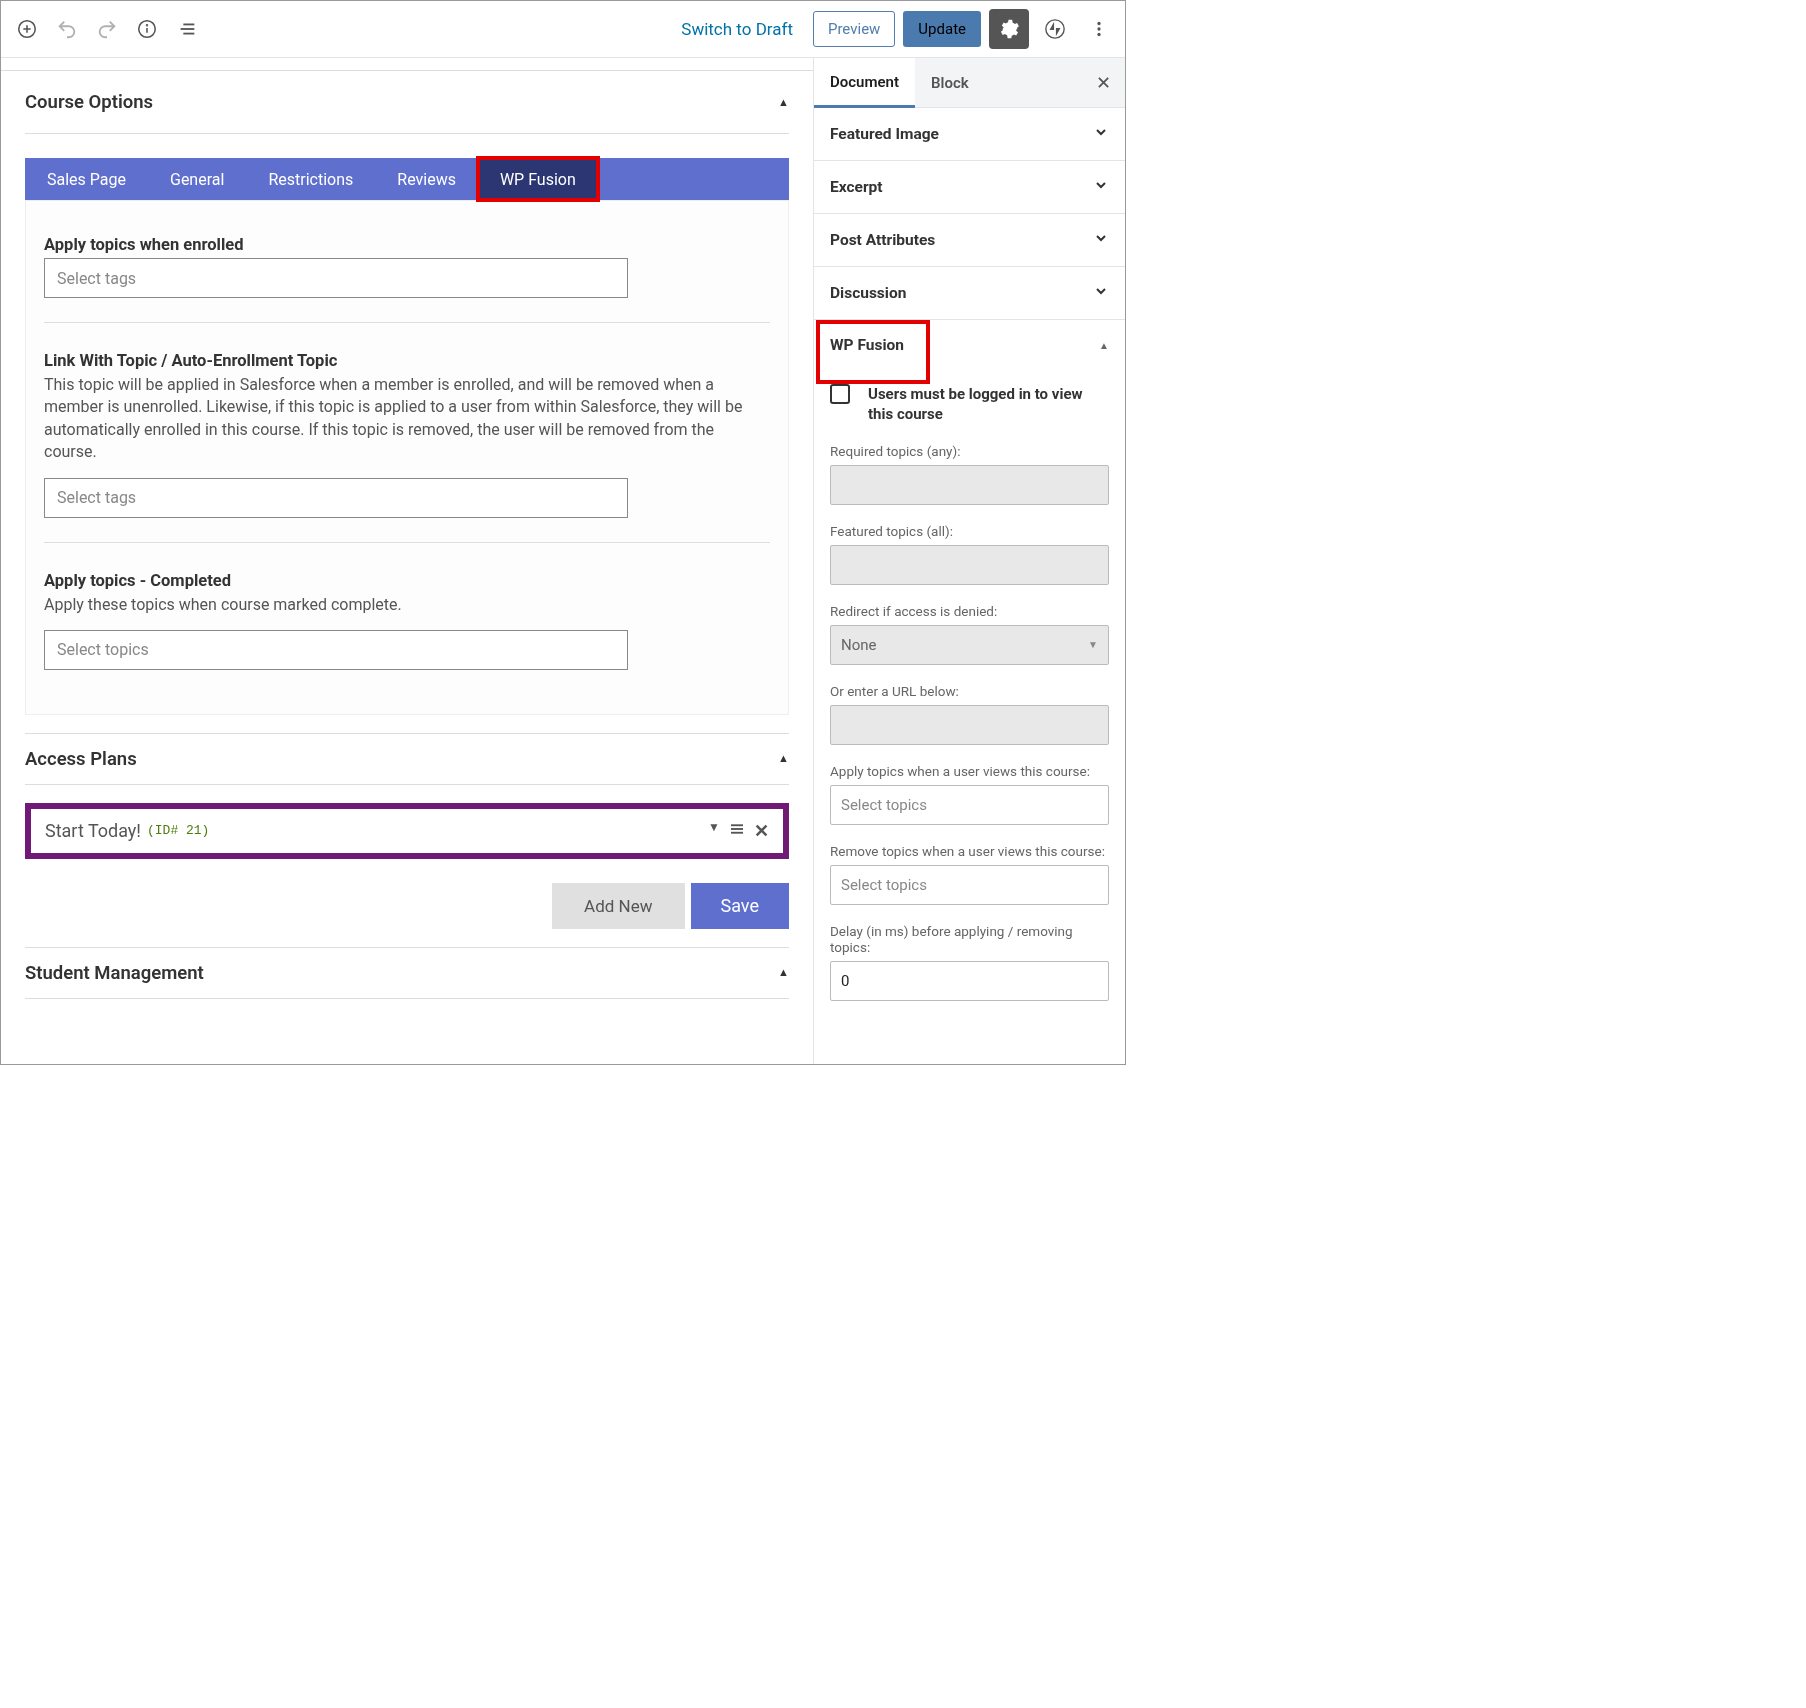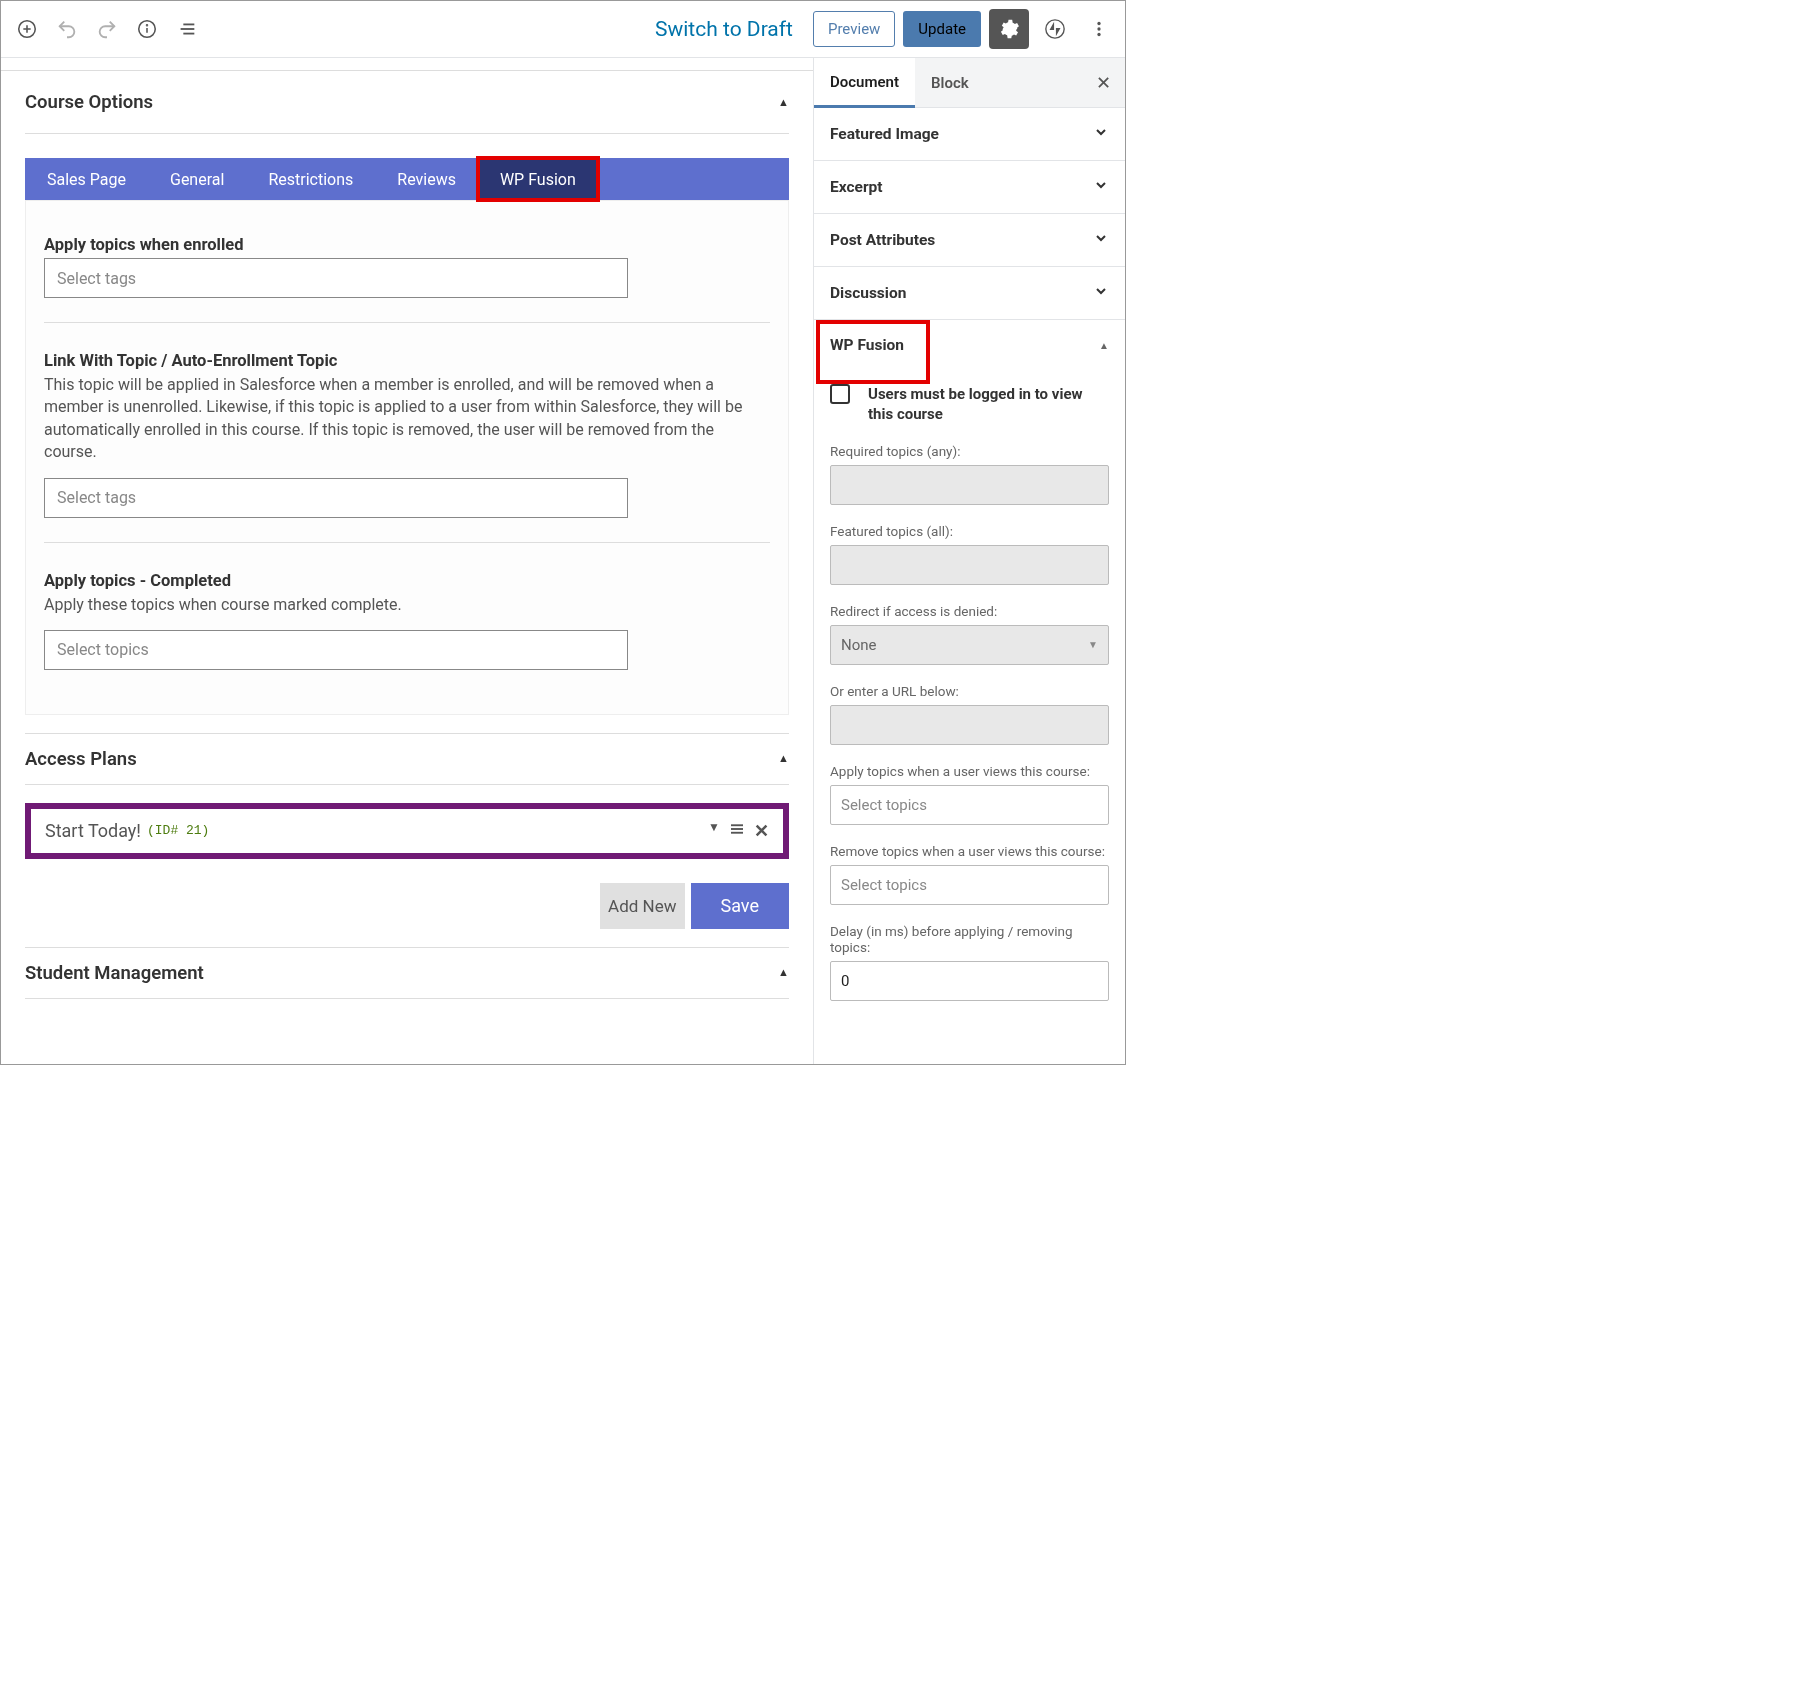--- a/index.html
+++ b/index.html
@@ -40,21 +40,21 @@
   .toolbar-right { margin-left: auto; display: flex; align-items: center; gap: 8px; }
   .tb-btn {
     width: 36px; height: 36px;
     display: flex; align-items: center; justify-content: center;
     border-radius: 4px;
     color: #555;
   }
   .tb-btn svg { width: 22px; height: 22px; }
   .link-btn {
     color: #0073aa;
-    font-size: 21px;
+    font-size: 17px;
     padding: 8px 12px;
   }
   .btn {
     height: 36px;
     padding: 0 14px;
     border-radius: 3px;
     font-size: 15px;
     display: flex; align-items: center;
     border: 1px solid transparent;
   }
@@ -176,21 +176,21 @@
     color: #555;
     margin-top: 18px;
   }
   .plan-row .id { color: #4d7c0f; font-size: 13px; margin-left: 6px; font-family: Liberation Mono, monospace; }
   .plan-row .plan-icons { margin-left: auto; display: flex; gap: 8px; color: #555; }
   .plan-btns { display: flex; justify-content: flex-end; gap: 6px; margin-top: 24px; }
   .btn-gray {
     background: #e0e0e0;
     color: #555;
     height: 46px;
-    padding: 0 8px;
+    padding: 0 32px;
     font-size: 17px;
     display:flex;align-items:center;
   }
   .btn-save {
     background: var(--primary-blue);
     color: #fff;
     height: 46px;
     padding: 0 30px;
     font-size: 18px;
     display:flex;align-items:center;

